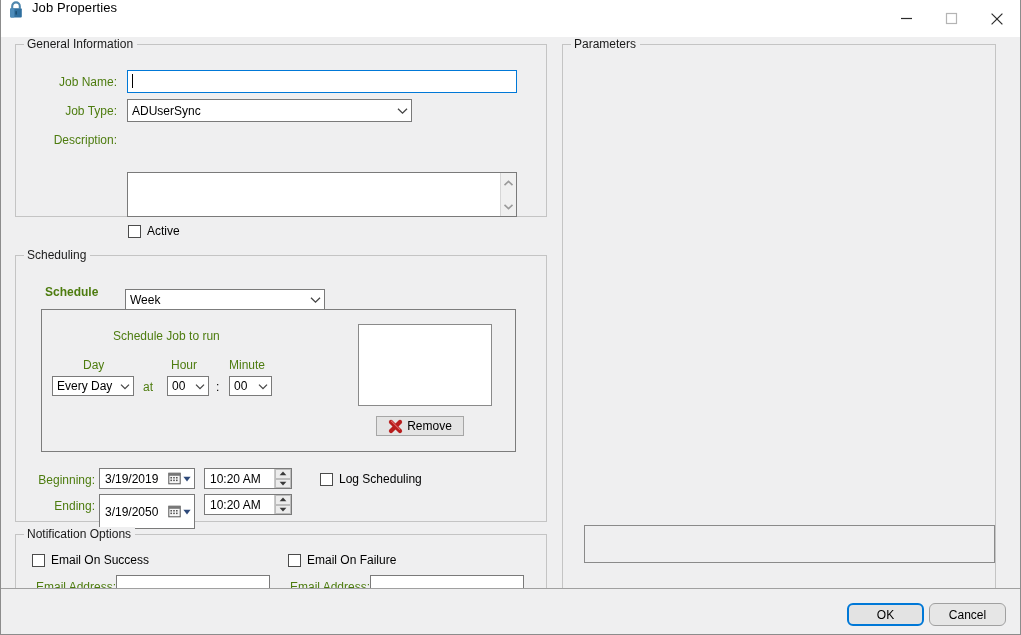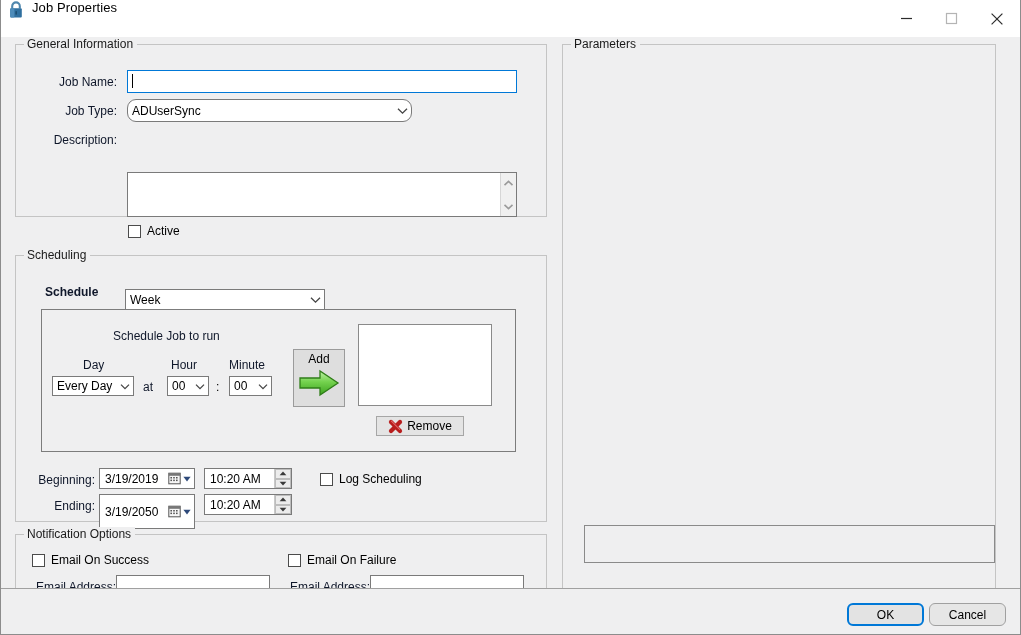--- a/index.html
+++ b/index.html
@@ -89,21 +89,21 @@
     padding: 0 4px 0 3px;
     font-size: 12px;
     color: #1a1a1a;
     white-space: nowrap;
   }
 
   
   .lbl {
     position: absolute;
     font-size: 12px;
-    color: #0f172a;
+    color: #4d7c0f;
     white-space: nowrap;
   }
   .lbl.right { text-align: right; }
   .bold { font-weight: bold; }
 
   .textbox {
     position: absolute;
     background: #ffffff;
     border: 1px solid #7a7a7a;
     font-family: "Liberation Sans", sans-serif;
@@ -310,21 +310,21 @@
       <span class="gb-title">General Information</span>
     </div>
 
     <span class="lbl right" style="left:30px; top:38px; width:86px;">Job Name:</span>
     <div class="textbox focused" style="left:126px; top:33px; width:390px; height:23px;">
       <span class="caret"></span>
       <span></span>
     </div>
 
     <span class="lbl right" style="left:30px; top:67px; width:86px;">Job Type:</span>
-    <div class="combo" style="left:126px; top:62px; width:285px; height:23px;border-radius:9px;">
+    <div class="combo" style="left:126px; top:62px; width:285px; height:23px;">
       <span class="cv">ADUserSync</span>
       <span class="carat">
         <svg width="11" height="8" viewBox="0 0 11 8">
           <polyline points="1,1.8 5.5,6.2 10,1.8" fill="none" stroke="#454545" stroke-width="1.3"></polyline>
         </svg>
       </span>
     </div>
 
     <span class="lbl right" style="left:22px; top:96px; width:94px;">Description:</span>
     <div class="memo" style="left:126px; top:135px; width:390px; height:45px; top:135px;">
@@ -391,35 +391,20 @@
     <span class="sep-colon" style="left:215px; top:343px;">:</span>
     <div class="combo" style="left:228px; top:339px; width:43px; height:20px;">
       <span class="cv">00</span>
       <span class="carat">
         <svg width="10" height="7" viewBox="0 0 10 7">
           <polyline points="1,1.6 5,5.6 9,1.6" fill="none" stroke="#454545" stroke-width="1.3"></polyline>
         </svg>
       </span>
     </div>
 
-    <div class="btn addbtn" style="left:292px; top:312px; width:52px; height:58px;">
-      <span>Add</span>
-      <span style="margin-top:3px;">
-        <svg width="42" height="28" viewBox="0 0 42 28">
-          <defs>
-            <linearGradient id="grn" x1="0" y1="0" x2="0" y2="1">
-              <stop offset="0%" stop-color="#bdf0a5"></stop>
-              <stop offset="45%" stop-color="#74d24e"></stop>
-              <stop offset="100%" stop-color="#3da420"></stop>
-            </linearGradient>
-          </defs>
-          <polygon points="2,9 22,9 22,2 40,14 22,26 22,19 2,19" fill="url(#grn)" stroke="#2f7d18" stroke-width="1.3"></polygon>
-        </svg>
-      </span>
-    </div>
 
     <div class="listbox" style="left:357px; top:287px; width:134px; height:82px;"></div>
 
     <div class="btn removebtn" style="left:375px; top:379px; width:88px; height:20px;">
       <span style="display:flex;align-items:center;">
         <svg width="15" height="15" viewBox="0 0 15 15">
           <g stroke="#b81d1d" stroke-width="4.2" stroke-linecap="round">
             <line x1="3" y1="3" x2="12" y2="12"></line>
             <line x1="12" y1="3" x2="3" y2="12"></line>
           </g>

